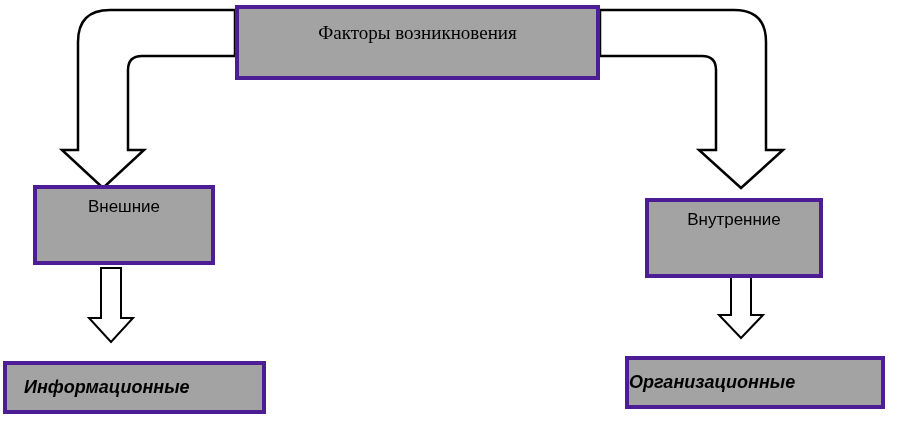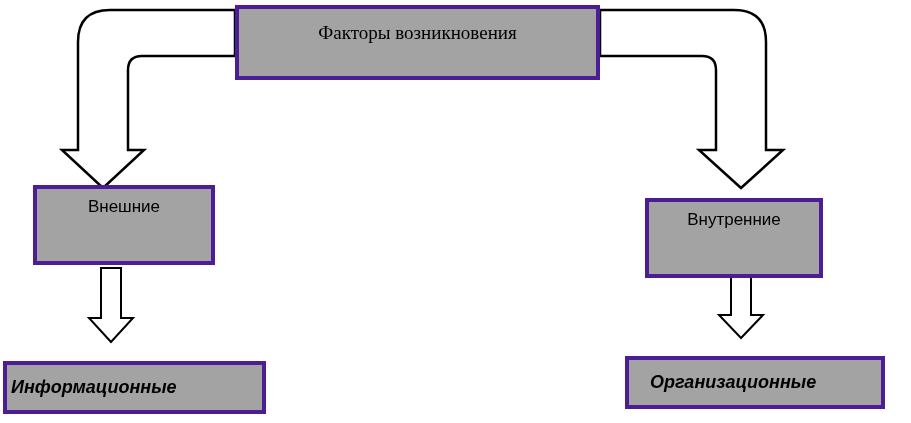--- a/index.html
+++ b/index.html
@@ -67,28 +67,27 @@
     align-items: center;
     font-size: 18px;
     font-style: italic;
     font-weight: bold;
   }
   .informational-box {
     left: 3px;
     top: 361px;
     width: 263px;
     height: 53px;
-    padding-left: 4px;
+    padding-left: 17px;
   }
   .organizational-box {
     left: 625px;
     top: 356px;
     width: 260px;
     height: 53px;
-    padding-left: 21px;
   }
 </style>
 </head>
 <body>
 
 <div class="canvas">
 
   <svg class="arrow-layer" viewBox="0 0 911 423">
 
     <path stroke-width="2.5" d="M 235 10 L 110 10 Q 78 10 78 42 L 78 150 L 62 150 L 103 188 L 144 150 L 128 150 L 128 70 Q 128 56 142 56 L 235 56 Z"></path>

